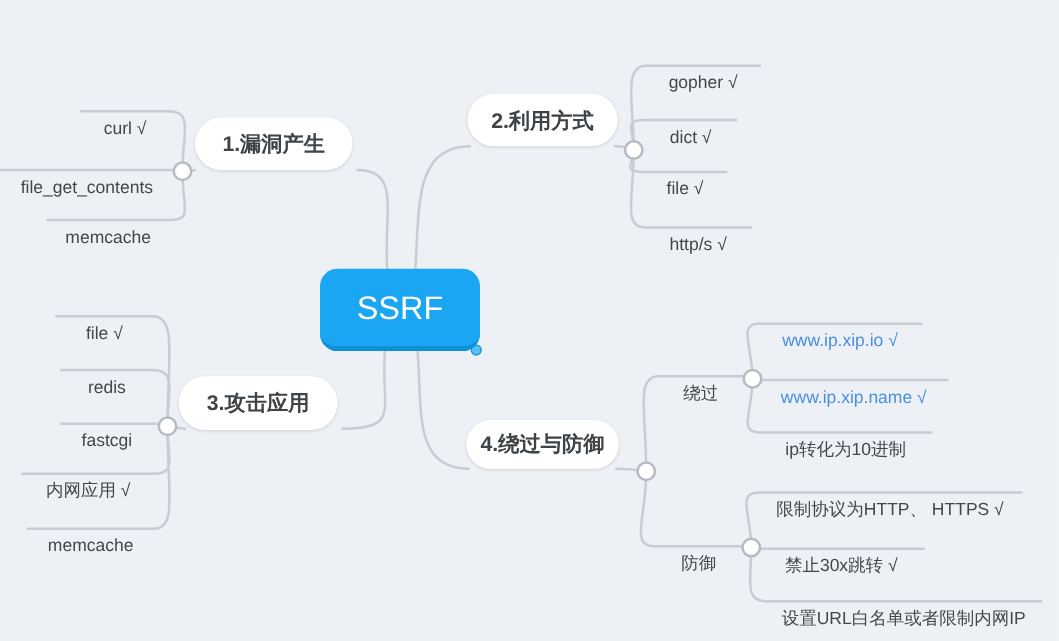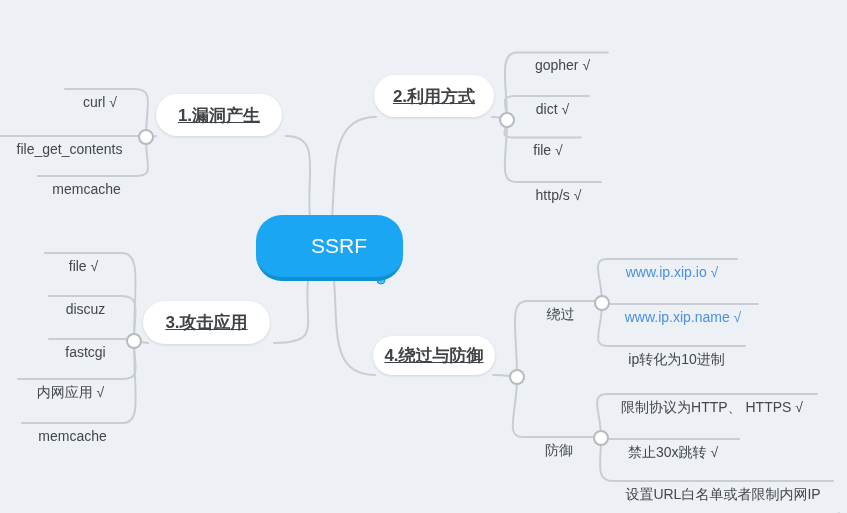--- a/index.html
+++ b/index.html
@@ -12,29 +12,29 @@
     position:relative; width:847px; height:513px; overflow:hidden;
     background:var(--bg);
     font-family:"Liberation Sans", sans-serif;
   }
   .canvas svg { position:absolute; left:0; top:0; }
   .wire { fill:none; stroke:var(--line); stroke-width:2; stroke-linecap:round; }
   .expander { fill:#ffffff; stroke:var(--circle-stroke); stroke-width:2; cursor:pointer; }
   .root-node {
     position:absolute; left:256px; top:215px; width:128px; height:62px;
     background:var(--root-fill); border-bottom:4px solid var(--root-shadow);
-    border-radius:26px; color:#ffffff; font-size:21px;
-    display:flex; align-items:center; justify-content:center; cursor:pointer;padding-left:19px;
+    border-radius:14px; color:#ffffff; font-size:26px;
+    display:flex; align-items:center; justify-content:center; cursor:pointer;
   }
   .pill {
     position:absolute; background:#ffffff; border-radius:22px;
     box-shadow:0 1px 3px rgba(0,0,0,0.12);
     font-weight:bold; font-size:17px; color:var(--topic-text);
     display:flex; align-items:center; justify-content:center;
-    white-space:nowrap; cursor:pointer;text-decoration:underline;
+    white-space:nowrap; cursor:pointer;
   }
   .leaf {
     position:absolute; height:24px; line-height:24px; text-align:center;
     font-size:14px; color:var(--leaf-text); white-space:nowrap; cursor:pointer;margin-top:28px;
   }
   .leaf.link { color:var(--link); }
   .watermark {
     position:absolute; left:790px; top:510px; width:50px; text-align:right;
     font-size:14px; color:var(--watermark);
   }
@@ -122,21 +122,21 @@
   <div class="leaf" style="left:65px;top:62px;width:70px">curl √</div>
   <div class="leaf" style="left:0px;top:109px;width:139px">file_get_contents</div>
   <div class="leaf" style="left:38px;top:149px;width:97px">memcache</div>
 
   <div class="leaf" style="left:517px;top:25px;width:91px">gopher √</div>
   <div class="leaf" style="left:516px;top:69px;width:73px">dict √</div>
   <div class="leaf" style="left:515px;top:110px;width:66px">file √</div>
   <div class="leaf" style="left:516px;top:155px;width:85px">http/s √</div>
 
   <div class="leaf" style="left:45px;top:226px;width:77px">file √</div>
-  <div class="leaf" style="left:49px;top:269px;width:73px">discuz</div>
+  <div class="leaf" style="left:49px;top:269px;width:73px">redis</div>
   <div class="leaf" style="left:49px;top:312px;width:73px">fastcgi</div>
   <div class="leaf" style="left:18px;top:352px;width:105px">内网应用 √</div>
   <div class="leaf" style="left:22px;top:396px;width:101px">memcache</div>
 
   <div class="leaf" style="left:525px;top:274px;width:71px">绕过</div>
   <div class="leaf" style="left:523px;top:410px;width:72px">防御</div>
 
   <div class="leaf link" style="left:607px;top:232px;width:130px">www.ip.xip.io √</div>
   <div class="leaf link" style="left:608px;top:277px;width:150px">www.ip.xip.name √</div>
   <div class="leaf" style="left:608px;top:319px;width:137px">ip转化为10进制</div>

